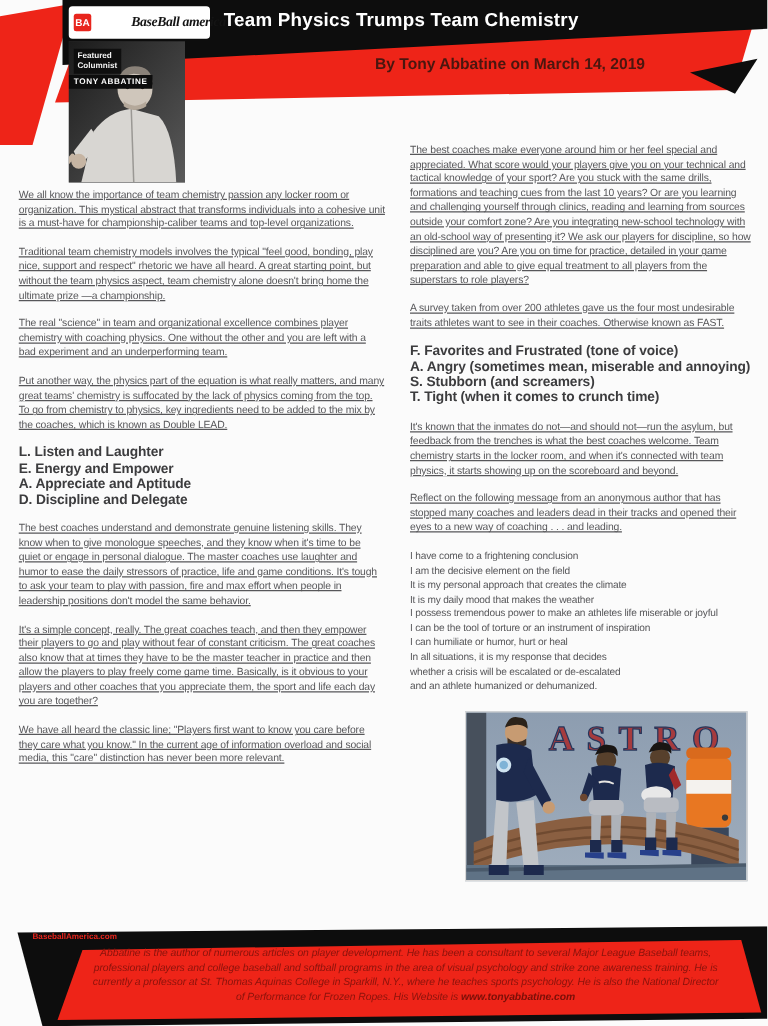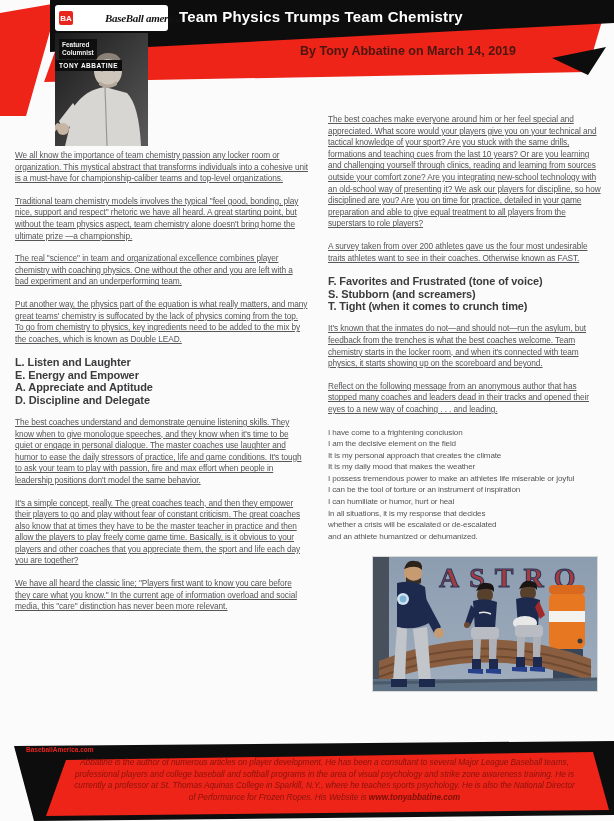--- a/index.html
+++ b/index.html
@@ -141,20 +141,21 @@
   <p class="body-text">The best coaches understand and demonstrate genuine listening skills. They know when to give monologue speeches, and they know when it's time to be quiet or engage in personal dialogue. The master coaches use laughter and humor to ease the daily stressors of practice, life and game conditions. It's tough to ask your team to play with passion, fire and max effort when people in leadership positions don't model the same behavior.</p>
   <p class="body-text">It's a simple concept, really. The great coaches teach, and then they empower their players to go and play without fear of constant criticism. The great coaches also know that at times they have to be the master teacher in practice and then allow the players to play freely come game time. Basically, is it obvious to your players and other coaches that you appreciate them, the sport and life each day you are together?</p>
   <p class="body-text">We have all heard the classic line; "Players first want to know you care before they care what you know." In the current age of information overload and social media, this "care" distinction has never been more relevant.</p>
 </section>
 
 <section class="col-right">
   <p class="body-text">The best coaches make everyone around him or her feel special and appreciated. What score would your players give you on your technical and tactical knowledge of your sport? Are you stuck with the same drills, formations and teaching cues from the last 10 years? Or are you learning and challenging yourself through clinics, reading and learning from sources outside your comfort zone? Are you integrating new-school technology with an old-school way of presenting it? We ask our players for discipline, so how disciplined are you? Are you on time for practice, detailed in your game preparation and able to give equal treatment to all players from the superstars to role players?</p>
   <p class="body-text">A survey taken from over 200 athletes gave us the four most undesirable traits athletes want to see in their coaches. Otherwise known as FAST.</p>
   <div class="bold-list">
     <div>F. Favorites and Frustrated (tone of voice)</div>
+    <div>A. Angry (sometimes mean, miserable and annoying)</div>
     <div>S. Stubborn (and screamers)</div>
     <div>T. Tight (when it comes to crunch time)</div>
   </div>
   <p class="body-text">It's known that the inmates do not—and should not—run the asylum, but feedback from the trenches is what the best coaches welcome. Team chemistry starts in the locker room, and when it's connected with team physics, it starts showing up on the scoreboard and beyond.</p>
   <p class="body-text">Reflect on the following message from an anonymous author that has stopped many coaches and leaders dead in their tracks and opened their eyes to a new way of coaching . . . and leading.</p>
   <div class="poem">
     <div>I have come to a frightening conclusion</div>
     <div>I am the decisive element on the field</div>
     <div>It is my personal approach that creates the climate</div>
     <div>It is my daily mood that makes the weather</div>

